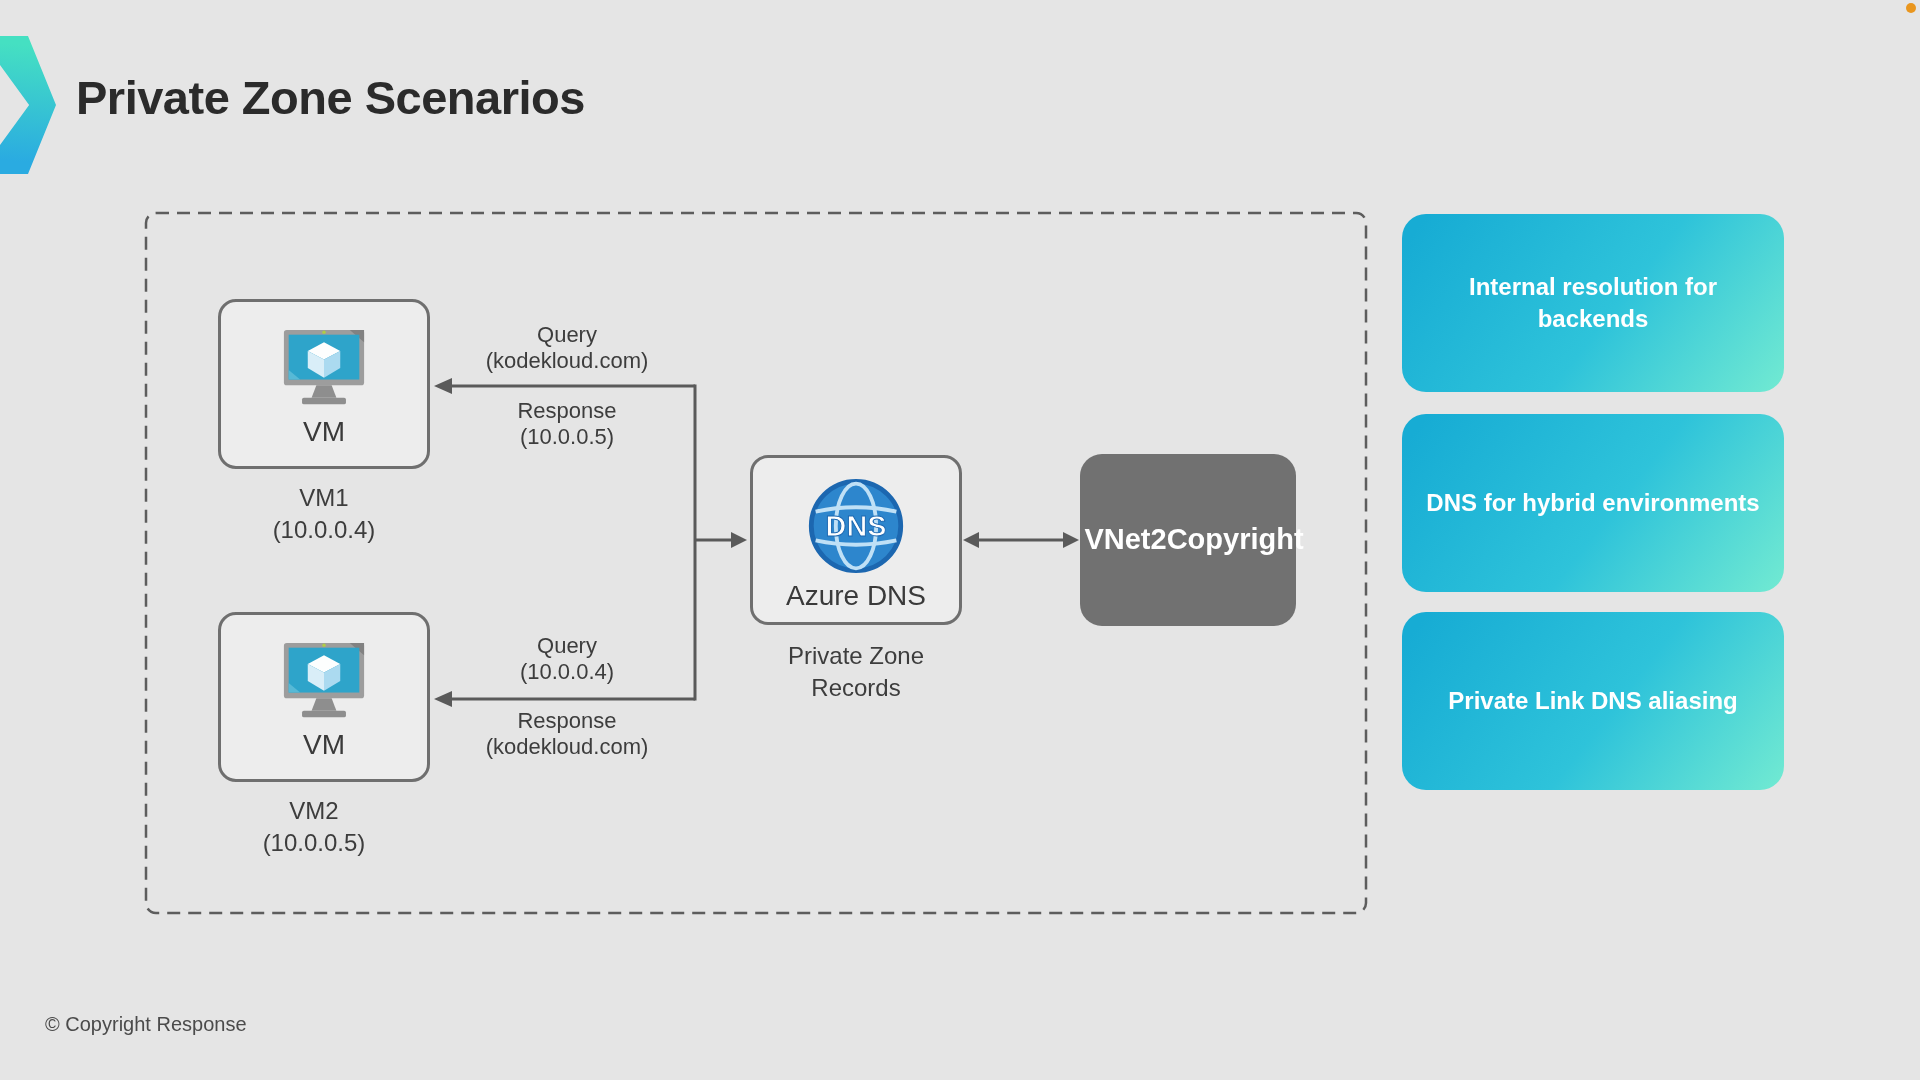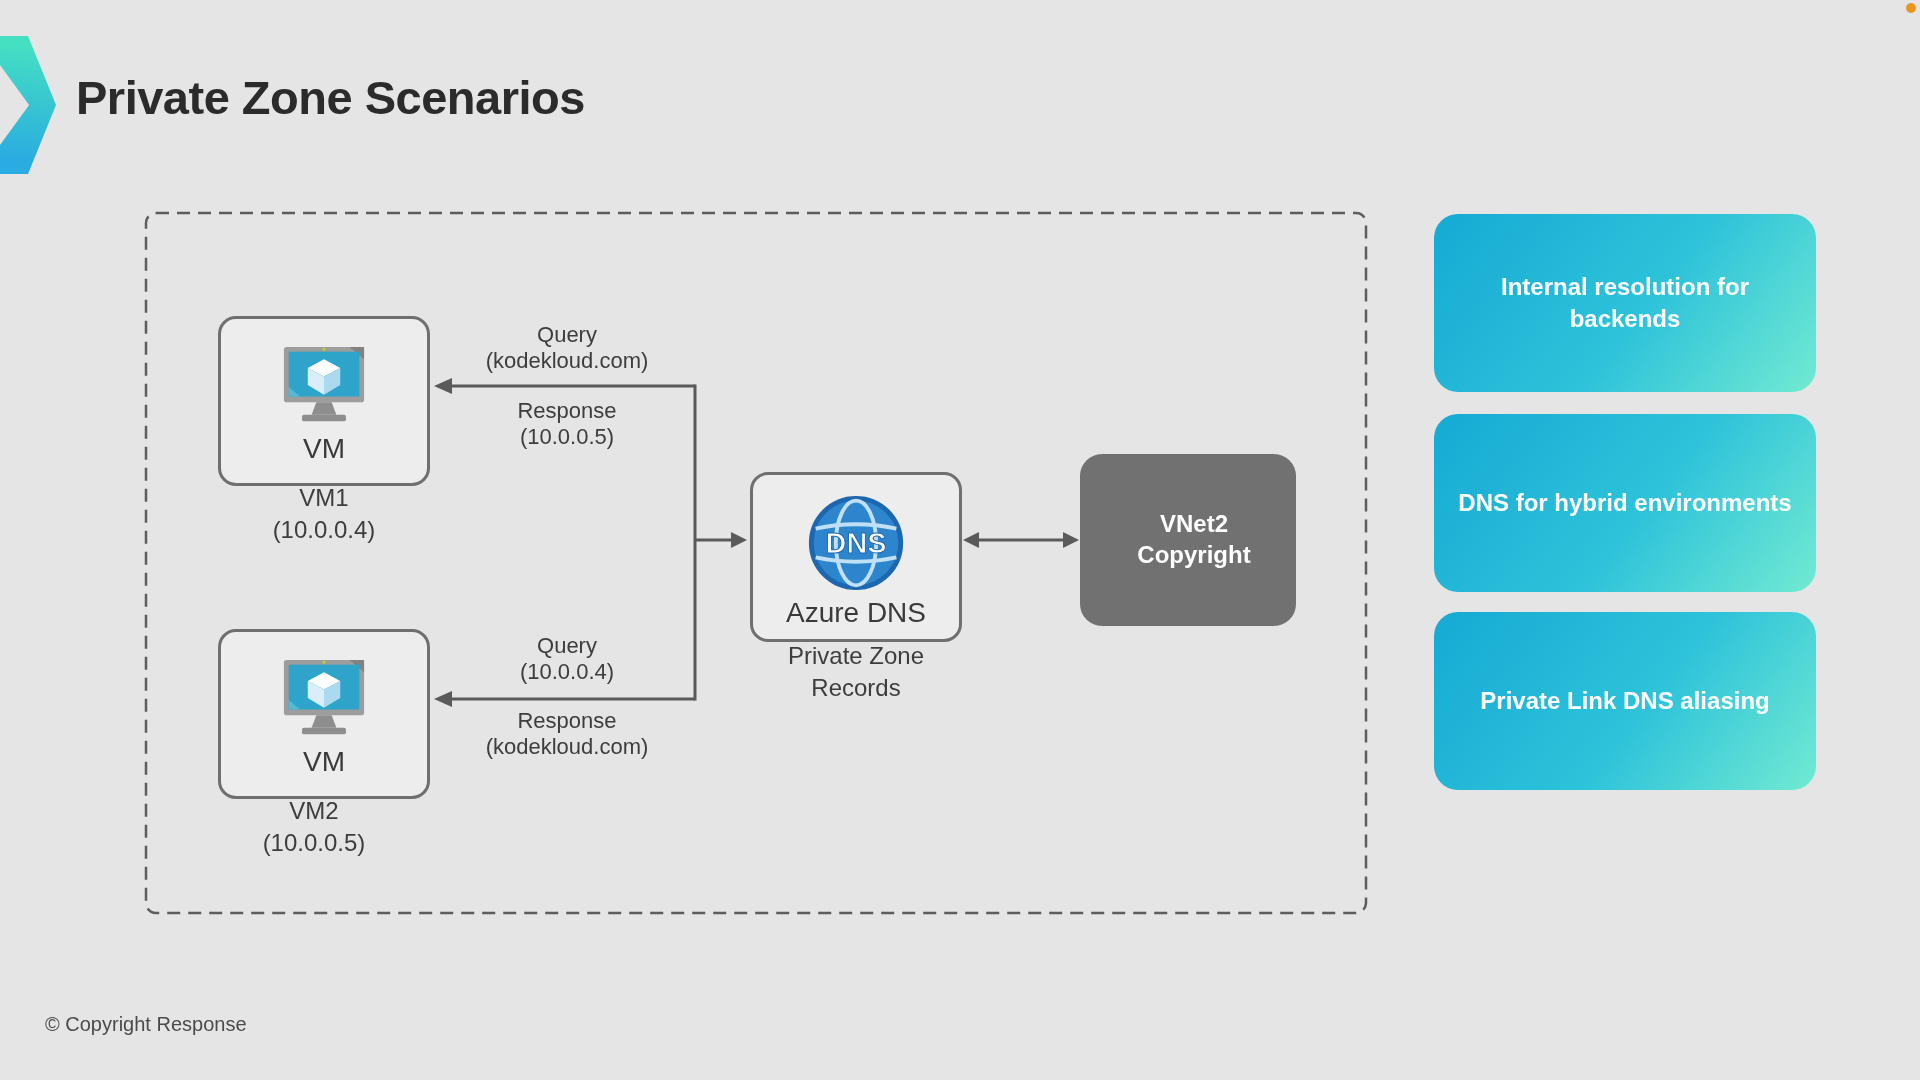--- a/index.html
+++ b/index.html
@@ -19,55 +19,55 @@
     position:absolute;left:76px;top:70px;
     font-size:47px;font-weight:600;color:#2b2b2b;letter-spacing:-0.5px;
   }
   
   .overlay{position:absolute;left:0;top:0;width:1920px;height:1080px;pointer-events:none;}
   
   .node{
     position:absolute;width:212px;height:170px;box-sizing:border-box;
     background:#ededed;border:3px solid #6f6f6f;border-radius:18px;
     display:flex;flex-direction:column;align-items:center;justify-content:center;
-    gap:4px;padding-top:6px;margin-top:17px;
+    gap:4px;padding-top:6px;
   }
   .node-label{font-size:28px;color:#3a3a3a;line-height:1;margin-top:2px;}
   .vm1-box{left:218px;top:299px;}
   .vm2-box{left:218px;top:612px;}
   .dns-box{left:750px;top:455px;}
   .caption{
     position:absolute;width:212px;text-align:center;
     font-size:24px;line-height:1.32;color:#3d3d3d;
   }
   .vm1-caption{left:218px;top:482px;}
   .vm2-caption{left:208px;top:795px;}
   .dns-caption{left:750px;top:640px;}
   .vnet-box{
     position:absolute;left:1080px;top:454px;width:216px;height:172px;box-sizing:border-box;
     background:#717171;border-radius:22px;color:#ffffff;
-    display:flex;flex-direction:column;align-items:center;justify-content:center;
-    font-size:24px;font-weight:bold;line-height:1.28;text-align:center;padding-left:12px;
+    display:flex;flex-direction:row;align-items:center;justify-content:center;
+    font-size:29px;font-weight:bold;line-height:1.28;text-align:center;padding-left:12px;
   }
   
   .flow-label{
     position:absolute;left:437px;width:260px;text-align:center;
     font-size:22px;line-height:1.18;color:#3d3d3d;
   }
   .flow-vm1-query{top:322px;}
   .flow-vm1-response{top:398px;}
   .flow-vm2-query{top:633px;}
   .flow-vm2-response{top:708px;}
   
   .callout{
     position:absolute;left:1402px;width:382px;height:178px;box-sizing:border-box;
     border-radius:24px;padding:0 10px;
     background:linear-gradient(128deg,#17acd4 5%,#2ec3da 55%,#72ead2 100%);
     display:flex;align-items:center;justify-content:center;
-    color:#ffffff;font-weight:bold;font-size:24px;line-height:1.34;text-align:center;margin-left:32px;
+    color:#ffffff;font-weight:bold;font-size:24px;line-height:1.34;text-align:center;
   }
   .callout-1{top:214px;}
   .callout-2{top:414px;}
   .callout-3{top:612px;}
   
   .copyright{position:absolute;left:45px;top:1013px;font-size:20px;color:#4b4b4b;}
   .orange-dot{
     position:absolute;left:1906px;top:3px;width:10px;height:10px;border-radius:50%;
     background:#e9961e;
   }

